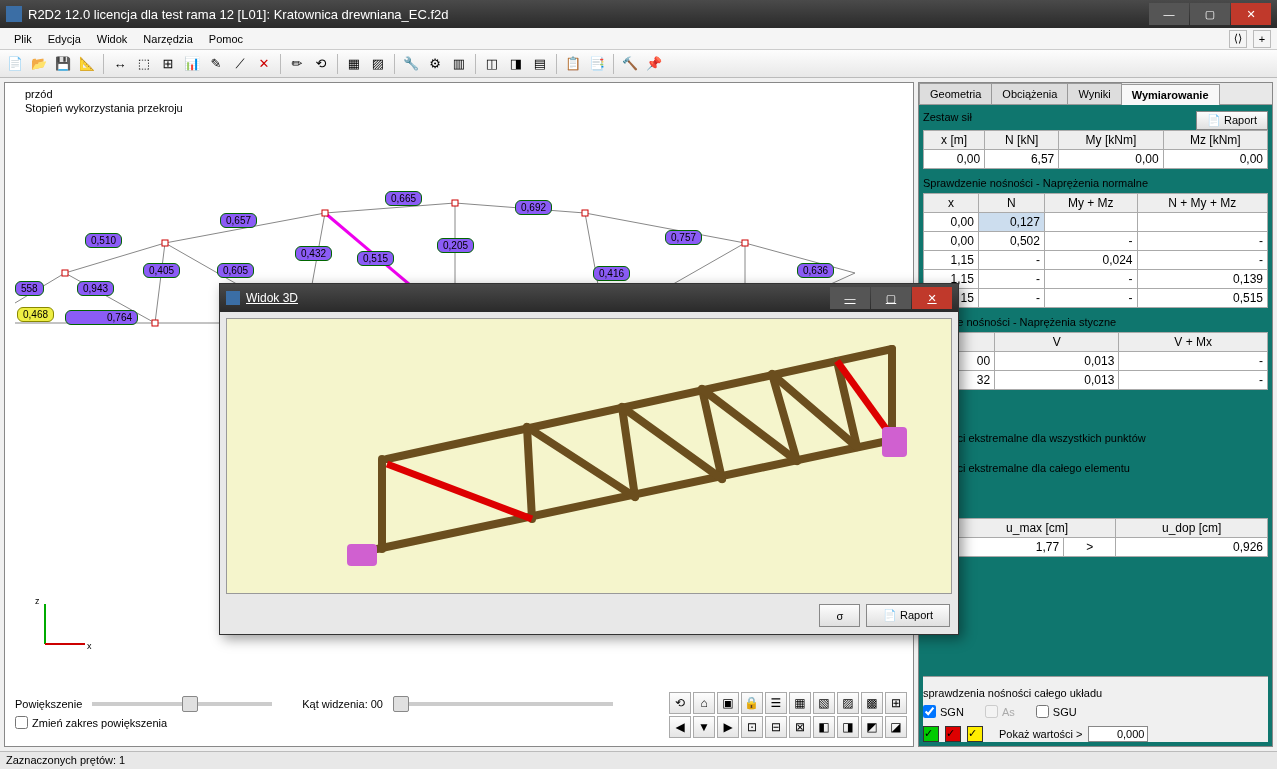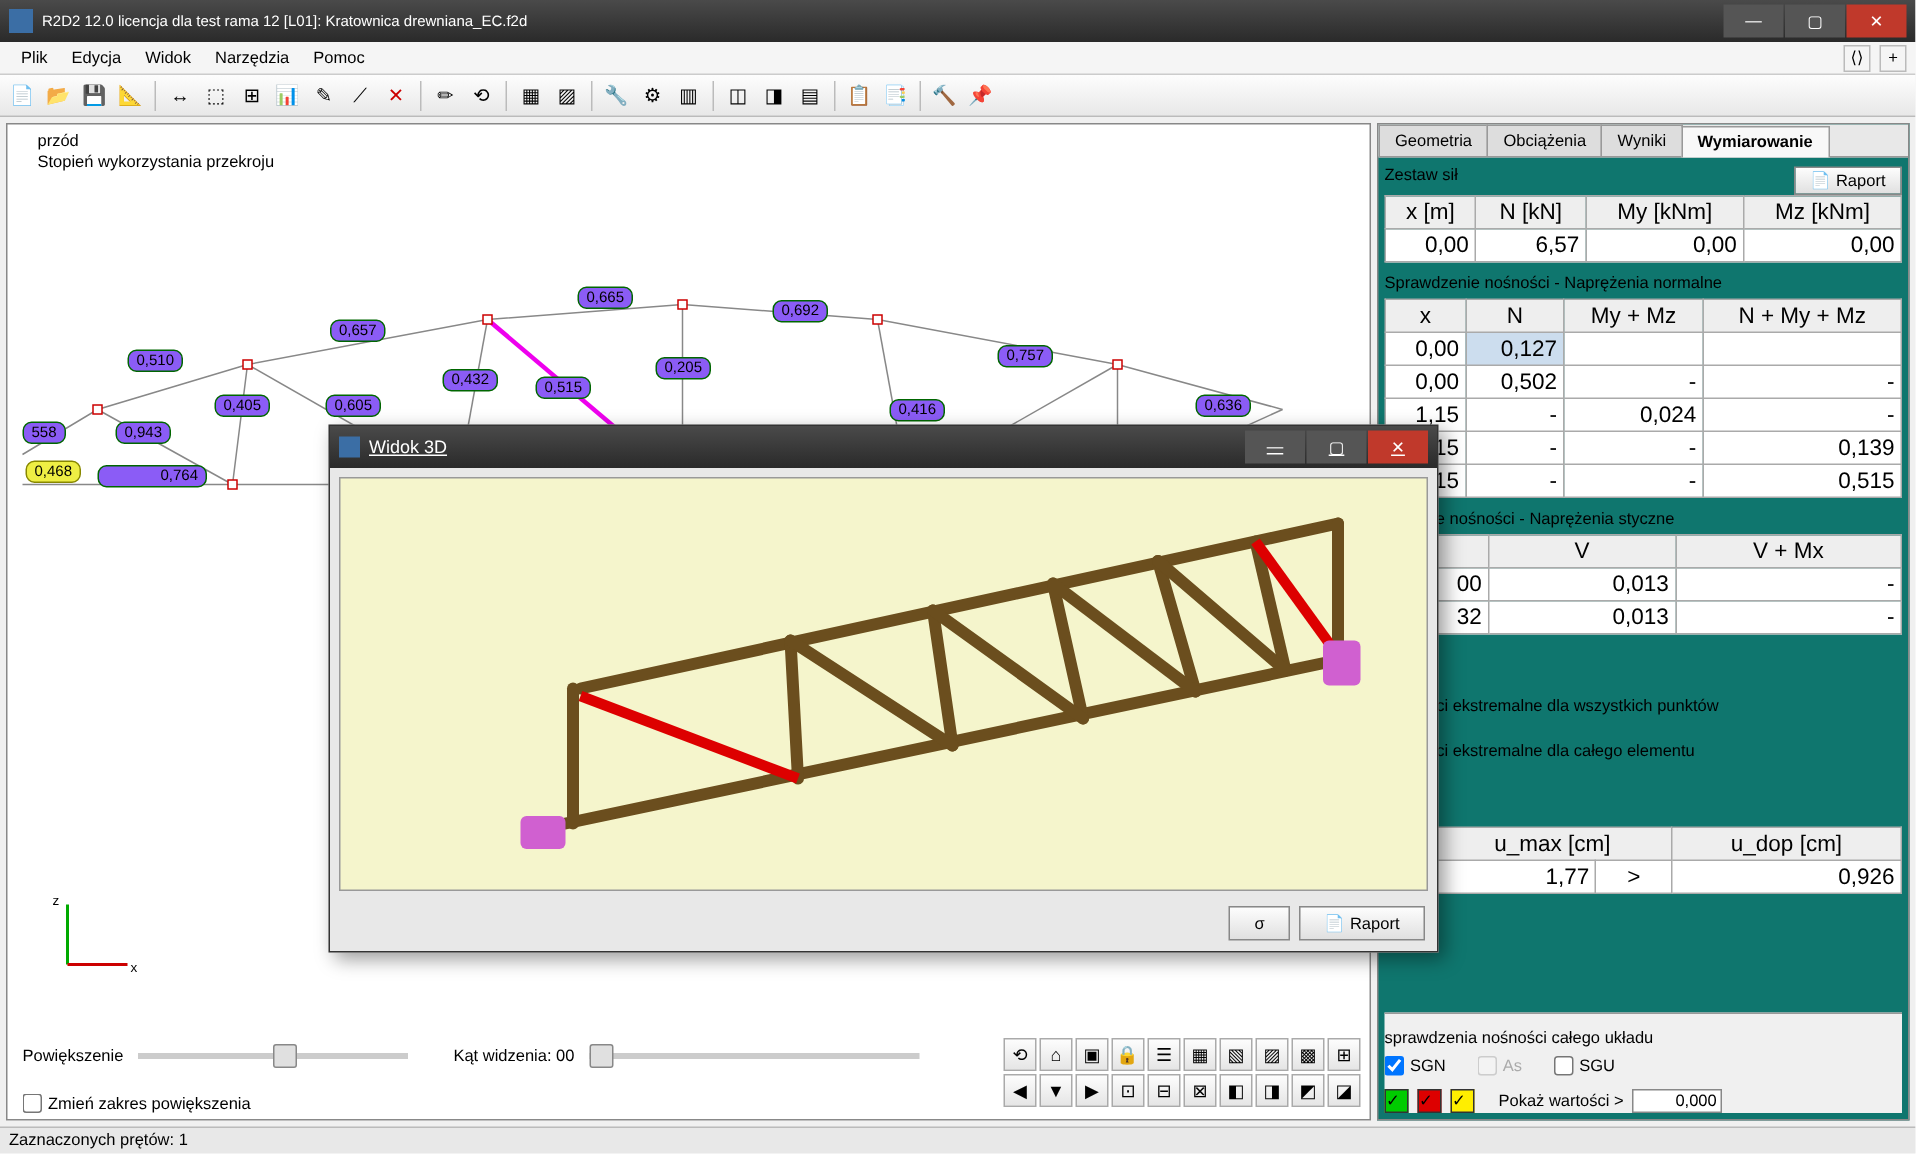--- a/index.html
+++ b/index.html
@@ -1,21 +1,21 @@
 <!DOCTYPE html>
 <html><head>
 <meta charset="utf-8">
 <style>
 * { box-sizing: border-box; margin: 0; padding: 0; }
 body { font-family: Tahoma, sans-serif; font-size: 11px; background: #f0f0f0; overflow: hidden; width: 1277px; height: 769px; position: relative; }
 
 
 .titlebar { background: linear-gradient(#4a4a4a, #2a2a2a); color: #fff; height: 28px; display: flex; align-items: center; padding: 0 6px; }
 .titlebar .icon { width: 16px; height: 16px; background: #3b6ea5; margin-right: 6px; }
-.titlebar .title { flex: 1; font-size: 10px; }
+.titlebar .title { flex: 1; font-size: 13px; }
 .winbtns { display: flex; }
 .winbtn { width: 40px; height: 22px; display: flex; align-items: center; justify-content: center; color: #fff; cursor: pointer; }
 .winbtn.close { background: #c0392b; }
 .winbtn:not(.close) { background: #555; margin-right: 1px; }
 
 
 .menubar { background: #f5f5f5; border-bottom: 1px solid #ccc; height: 22px; display: flex; align-items: center; padding: 0 6px; position: relative; }
 .menubar .mitem { padding: 3px 8px; cursor: pointer; }
 .menubar .right-icons { position: absolute; right: 6px; display: flex; gap: 6px; }
 .menubar .right-icons span { width: 18px; height: 18px; display: flex; align-items: center; justify-content: center; border: 1px solid #bbb; cursor: pointer; }
@@ -28,21 +28,21 @@
 
 .main { position: absolute; top: 78px; left: 0; right: 0; bottom: 18px; display: flex; }
 .canvas-area { flex: 1; position: relative; border: 1px solid #888; margin: 4px; background: #fff; overflow: hidden; }
 .side-panel { width: 355px; position: relative; border: 1px solid #888; margin: 4px 4px 4px 0; background: #0f766e; }
 
 
 .canvas-header { position: absolute; top: 4px; left: 20px; font-size: 11px; line-height: 1.3; }
 .truss-svg { position: absolute; top: 60px; left: 0; }
 .axis { position: absolute; bottom: 90px; left: 30px; }
 .zoom-controls { position: absolute; bottom: 4px; left: 4px; right: 4px; height: 50px; padding: 6px; }
-.zoom-row { display: flex; align-items: center; gap: 10px; margin-bottom: 19px; }
+.zoom-row { display: flex; align-items: center; gap: 10px; margin-bottom: 6px; }
 .slider { flex: 1; height: 4px; background: #ccc; position: relative; max-width: 180px; }
 .slider .thumb { position: absolute; top: -6px; left: 50%; width: 16px; height: 16px; background: #e0e0e0; border: 1px solid #888; border-radius: 2px; }
 .view-btns { position: absolute; bottom: 8px; right: 6px; display: grid; grid-template-columns: repeat(10, 22px); grid-auto-rows: 22px; gap: 2px; }
 .view-btns .vb { border: 1px solid #aaa; background: linear-gradient(#fdfdfd,#e5e5e5); display: flex; align-items: center; justify-content: center; cursor: pointer; font-size: 12px; }
 
 
 .popup3d { position: absolute; top: 283px; left: 219px; width: 740px; height: 352px; background: #e8e8e8; border: 1px solid #333; box-shadow: 4px 4px 12px rgba(0,0,0,0.4); z-index: 100; }
 .popup3d .pheader { background: linear-gradient(#4a4a4a,#2a2a2a); color: #fff; height: 28px; display: flex; align-items: center; padding: 0 6px; text-decoration: underline; }
 .popup3d .pheader .picon { width:14px; height:14px; background:#3b6ea5; margin-right:6px; }
 .popup3d .pheader .ptitle { flex: 1; font-size: 12px; }
@@ -52,21 +52,21 @@
 
 
 .tabs { display: flex; background: #e8e8e8; border-bottom: 1px solid #999; }
 .tab { padding: 4px 10px; border: 1px solid #999; border-bottom: none; background: #ddd; margin-right: -1px; cursor: pointer; font-size: 11px; }
 .tab.active { background: #f8f8f8; font-weight: bold; position: relative; top: 1px; }
 
 
 .pcontent { padding: 6px 4px; font-size: 11px; overflow: hidden; }
 .plabel { font-weight: normal; margin: 4px 0; display: block; }
 .raport-btn { float: right; padding: 2px 10px; border: 1px solid #888; background: linear-gradient(#fdfdfd,#e0e0e0); cursor: pointer; font-size:11px; }
-table.dtable { border-collapse: collapse; width: 100%; margin: 4px 0 8px 0; font-size: 15px; }
+table.dtable { border-collapse: collapse; width: 100%; margin: 4px 0 8px 0; font-size: 12px; }
 table.dtable th, table.dtable td { border: 1px solid #aaa; padding: 2px 4px; text-align: right; background: #fff; }
 table.dtable th { background: #eee; text-align: center; font-weight: normal; }
 table.dtable td.hl { background: #cde; }
 
 
 .lower-panel { position: absolute; bottom: 4px; left: 4px; right: 4px; border-top: 1px solid #999; padding-top: 6px; background: #f0f0f0; }
 .chk { display: inline-flex; align-items: center; gap: 4px; margin-right: 18px; }
 .colorbox { width: 16px; height: 16px; border: 1px solid #333; display: inline-block; vertical-align: middle; }
 .colorbox.green { background: #0c0; }
 .colorbox.red { background: #d00; }

